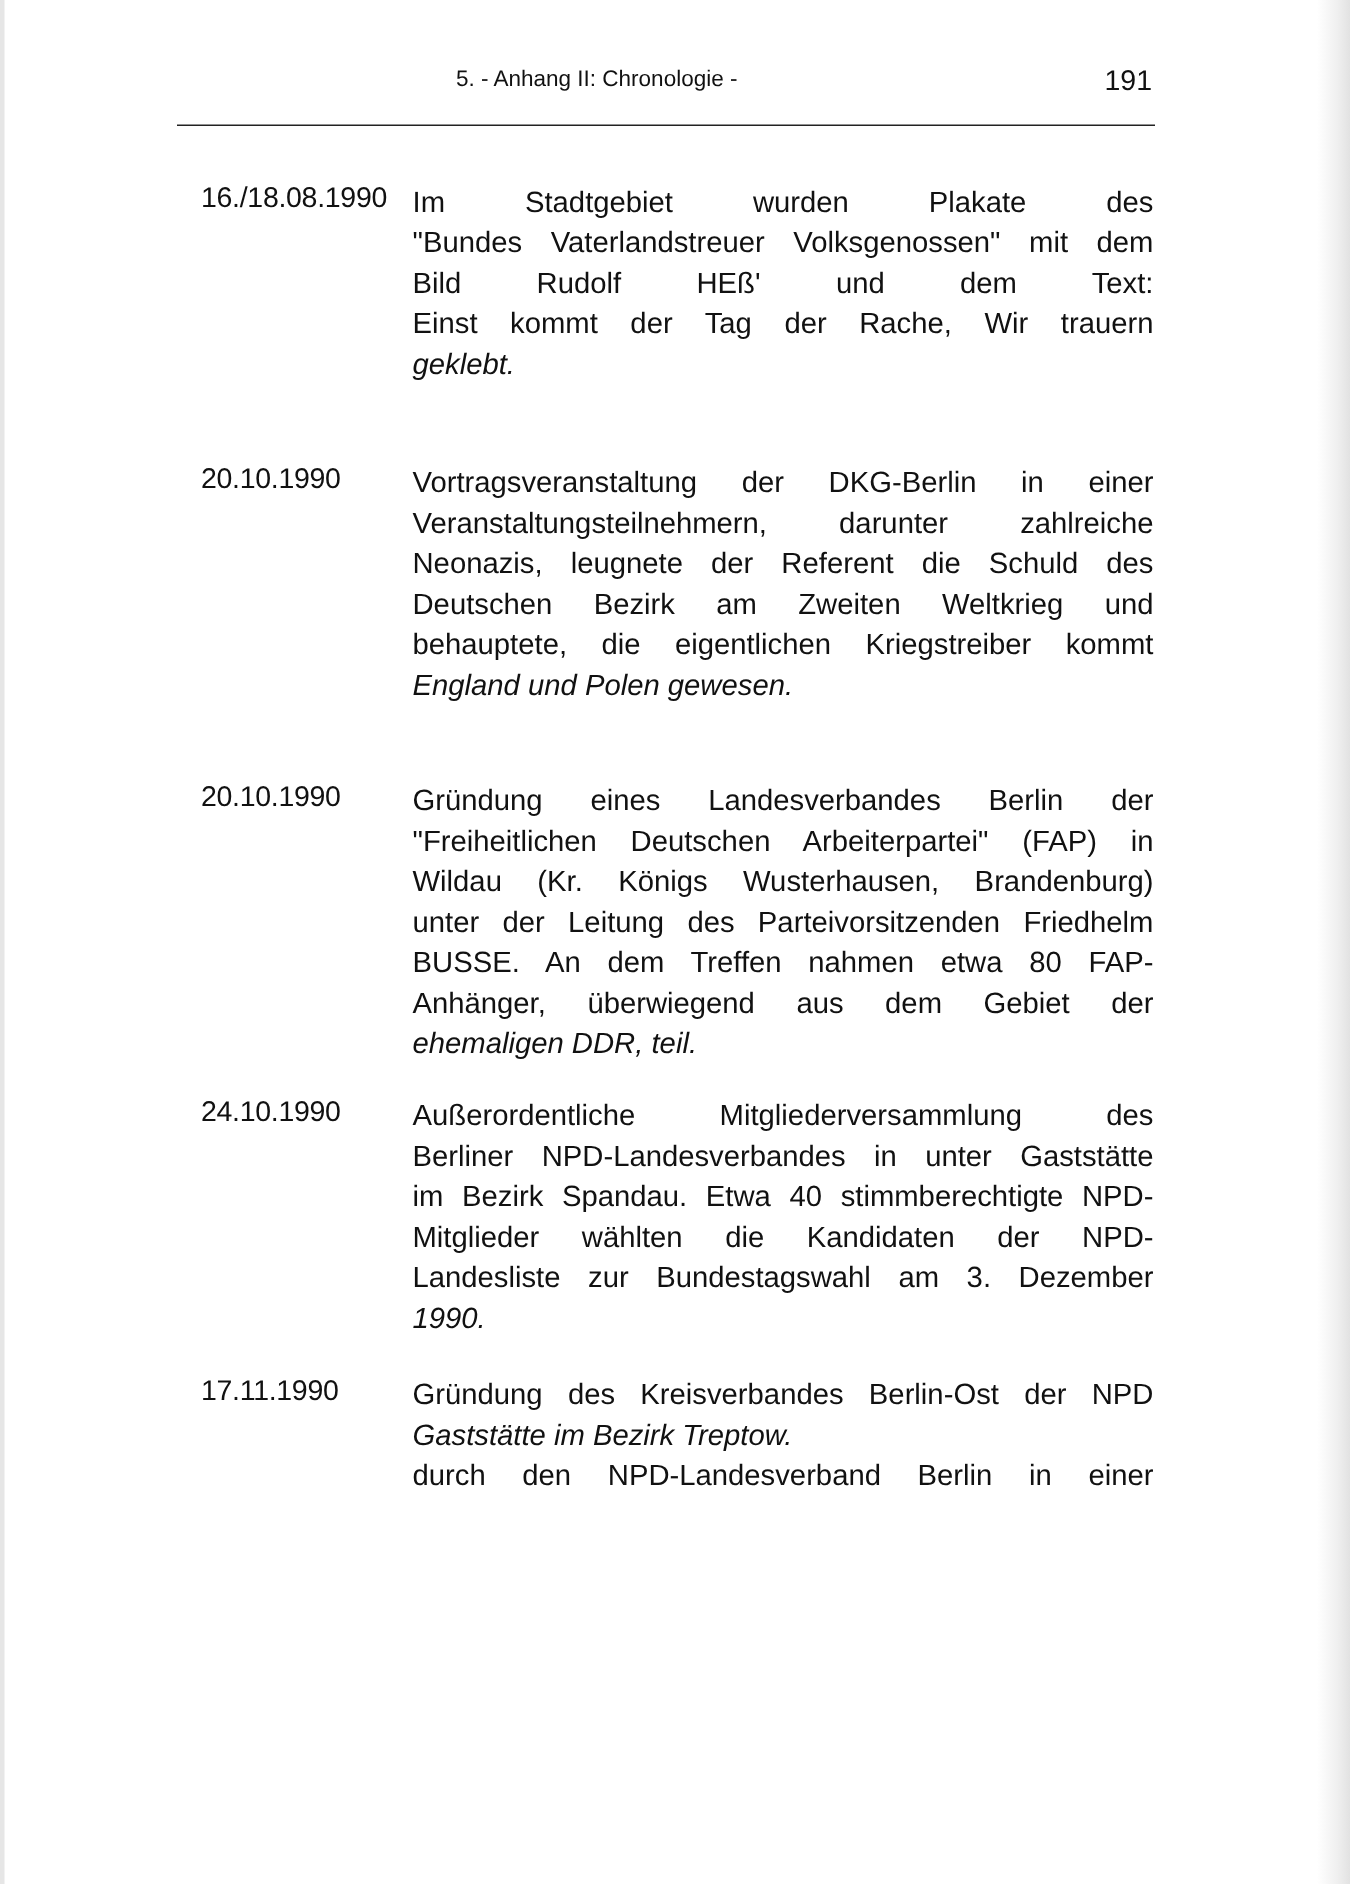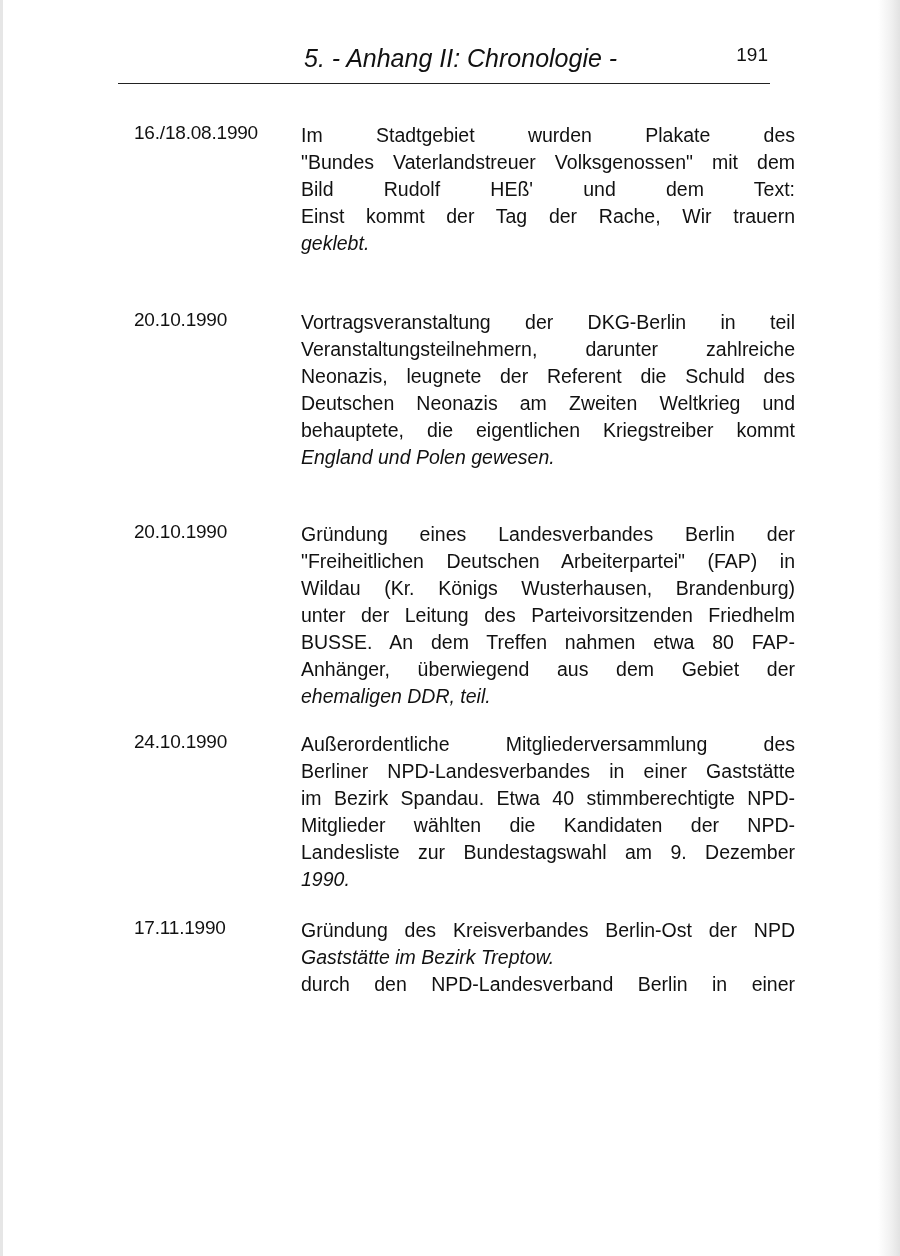--- a/index.html
+++ b/index.html
@@ -4,26 +4,26 @@
 <style>
   html, body { margin: 0; padding: 0; }
   body {
     width: 900px; height: 1256px; background: #ffffff; position: relative; overflow: hidden;
     font-family: "Liberation Sans", sans-serif; color: #111;
   }
   .left-edge { position: absolute; left: 0; top: 0; width: 3px; height: 1256px; background: #e6e6e6; }
   .right-edge { position: absolute; right: 0; top: 0; width: 22px; height: 1256px;
     background: linear-gradient(to right, #ffffff, #f0f0f0 60%, #e2e2e2); }
   .header { position: absolute; left: 304px; top: 44px; width: 466px; height: 30px; }
-  .header-title { position: absolute; left: 0; top: 0; font-size: 25px; font-style: italic; }
+  .header-title { position: absolute; left: 0; top: 0; font-size: 15px; }
   .header-page { position: absolute; right: 2px; top: 0; font-size: 19px; }
   .header-rule { position: absolute; left: 118px; top: 83px; width: 652px; height: 0; border-top: 1.5px solid #222; }
   .entry { position: absolute; left: 118px; width: 654px; }
   .entry-date { position: absolute; left: 16px; top: 0; font-size: 19px; letter-spacing: -0.2px; }
-  .entry-text { position: absolute; left: 157px; top: 0; width: 494px; font-size: 19.5px; line-height: 27px; text-align: justify; margin-left: 26px; }
+  .entry-text { position: absolute; left: 157px; top: 0; width: 494px; font-size: 19.5px; line-height: 27px; text-align: justify; }
   .entry-text .line { display: block; text-align: justify; text-align-last: justify; height: 27px; white-space: nowrap; }
   .entry-text .line.last { text-align-last: left; font-style: italic; }
   .it { }
 </style>
 </head>
 <body>
 
 <div class="left-edge"></div>
 <div class="right-edge"></div>
 
@@ -40,24 +40,24 @@
     <span class="line">"Bundes Vaterlandstreuer Volksgenossen" mit dem</span>
     <span class="line">Bild Rudolf HEß' und dem Text:</span>
     <span class="line it">Einst kommt der Tag der Rache, Wir trauern</span>
     <span class="line last">geklebt.</span>
   </div>
 </div>
 
 <div class="entry" style="top:309px;">
   <span class="entry-date">20.10.1990</span>
   <div class="entry-text">
-    <span class="line">Vortragsveranstaltung der DKG-Berlin in teil</span>
+    <span class="line">Vortragsveranstaltung der DKG-Berlin in einer</span>
     <span class="line">Veranstaltungsteilnehmern, darunter zahlreiche</span>
     <span class="line">Neonazis, leugnete der Referent die Schuld des</span>
-    <span class="line">Deutschen Neonazis am Zweiten Weltkrieg und</span>
+    <span class="line">Deutschen Bezirk am Zweiten Weltkrieg und</span>
     <span class="line">behauptete, die eigentlichen Kriegstreiber kommt</span>
     <span class="line last">England und Polen gewesen.</span>
   </div>
 </div>
 
 <div class="entry" style="top:521px;">
   <span class="entry-date">20.10.1990</span>
   <div class="entry-text">
     <span class="line">Gründung eines Landesverbandes Berlin der</span>
     <span class="line">"Freiheitlichen Deutschen Arbeiterpartei" (FAP) in</span>
@@ -66,24 +66,24 @@
     <span class="line">BUSSE. An dem Treffen nahmen etwa 80 FAP-</span>
     <span class="line">Anhänger, überwiegend aus dem Gebiet der</span>
     <span class="line last">ehemaligen DDR, teil.</span>
   </div>
 </div>
 
 <div class="entry" style="top:731px;">
   <span class="entry-date">24.10.1990</span>
   <div class="entry-text">
     <span class="line">Außerordentliche Mitgliederversammlung des</span>
-    <span class="line">Berliner NPD-Landesverbandes in einer Gaststätte</span>
+    <span class="line">Berliner NPD-Landesverbandes in unter Gaststätte</span>
     <span class="line">im Bezirk Spandau. Etwa 40 stimmberechtigte NPD-</span>
     <span class="line">Mitglieder wählten die Kandidaten der NPD-</span>
-    <span class="line">Landesliste zur Bundestagswahl am 9. Dezember</span>
+    <span class="line">Landesliste zur Bundestagswahl am 3. Dezember</span>
     <span class="line last">1990.</span>
   </div>
 </div>
 
 <div class="entry" style="top:917px;">
   <span class="entry-date">17.11.1990</span>
   <div class="entry-text">
     <span class="line">Gründung des Kreisverbandes Berlin-Ost der NPD</span>
     <span class="line last">Gaststätte im Bezirk Treptow.</span>
     <span class="line">durch den NPD-Landesverband Berlin in einer</span>

